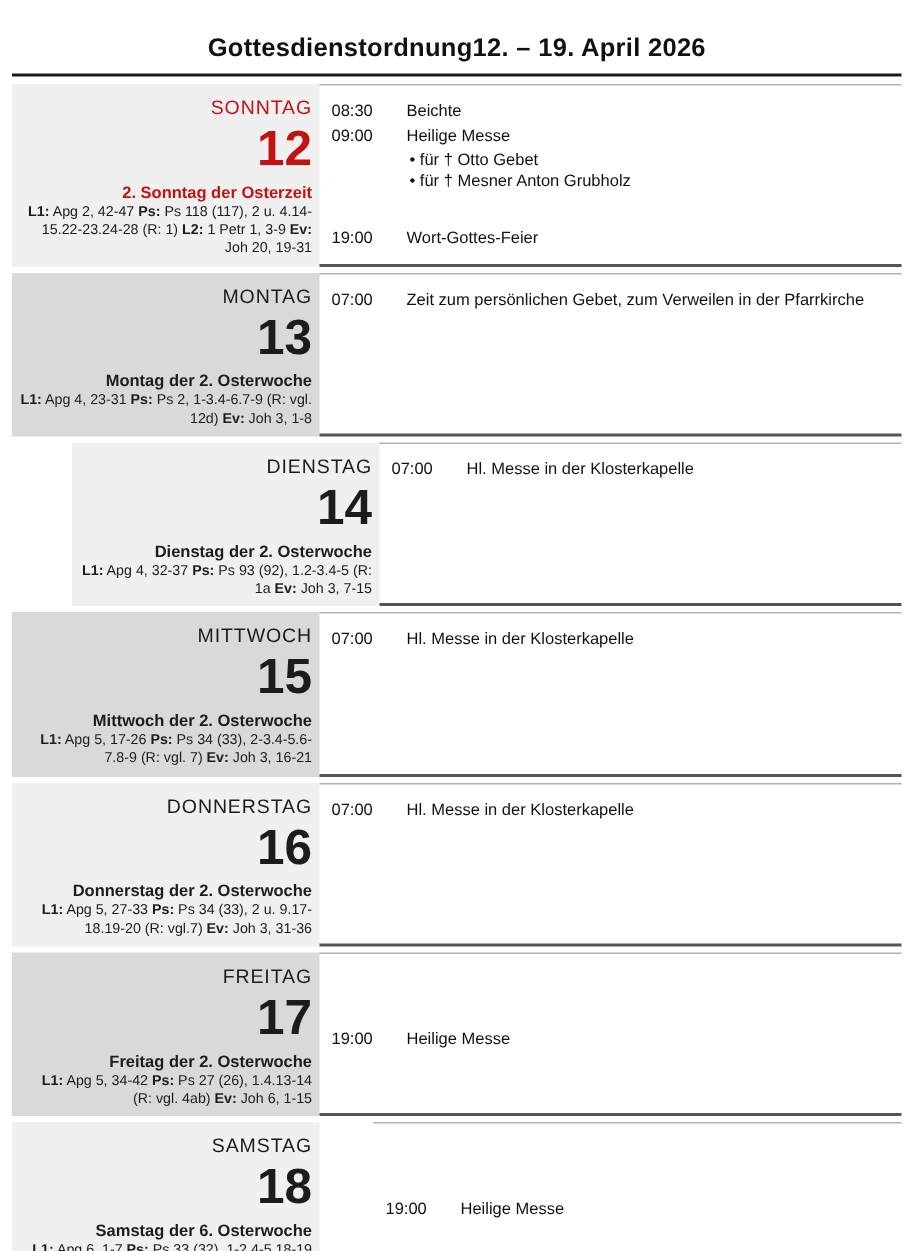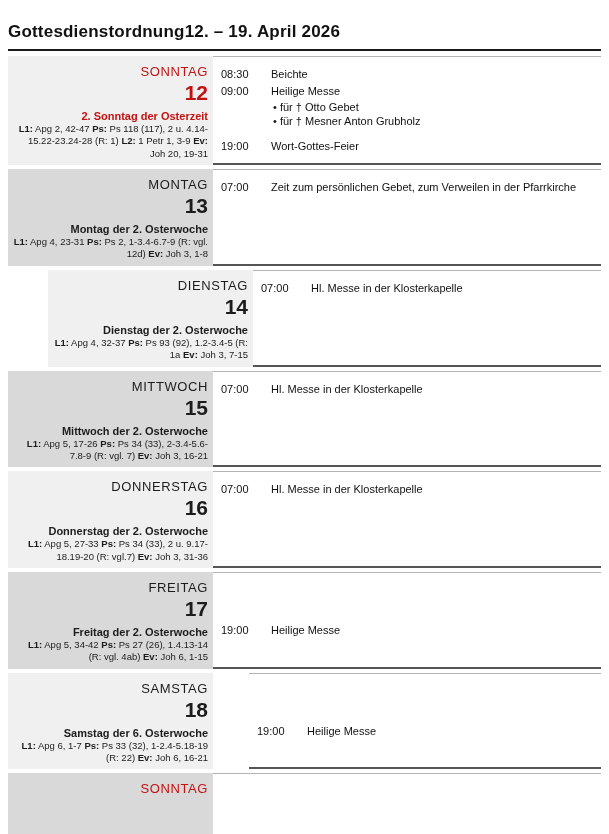--- a/index.html
+++ b/index.html
@@ -5,21 +5,21 @@
   html,body{margin:0;padding:0;}
   body{
     width:609px;height:834px;background:#ffffff;
     font-family:"Liberation Sans","DejaVu Sans",sans-serif;
     color:#111;-webkit-font-smoothing:antialiased;
   }
   .page{padding:0 8px;box-sizing:border-box;width:609px;}
 
   
   .header{
-    display:flex;justify-content:flex-start;align-items:baseline;
+    display:flex;justify-content:center;align-items:baseline;
     padding-top:22px;padding-bottom:7px;border-bottom:2px solid #1a1a1a;
   }
   .title,.date-range{font-size:17px;font-weight:bold;letter-spacing:0.2px;}
 
   
   .days{margin-top:5px;}
   .day-row{display:flex;margin-bottom:4px;}
   .day-row:nth-child(1){min-height:99px;}
   .day-row:nth-child(2){min-height:88px;}
   .day-row:nth-child(3){min-height:86px;padding-left:40px;}
@@ -30,38 +30,38 @@
   .day-row:nth-child(8){min-height:90px;margin-bottom:0;}
 
   .day-box{
     flex:0 0 205px;width:205px;box-sizing:border-box;
     padding:6px 5px 5px;text-align:right;
   }
   .day-row:nth-child(odd) .day-box{background:var(--row-light,#f0f0f0);}
   .day-row:nth-child(even) .day-box{background:var(--row-dark,#d9d9d9);}
 
   .day-name{font-size:13px;letter-spacing:0.6px;color:#1c1c1c;margin-top:2px;}
-  .day-number{font-size:21px;font-weight:bold;line-height:1.05;margin:3px 0 6px;color:#1c1c1c;}
+  .day-number{font-size:33px;font-weight:bold;line-height:1.05;margin:3px 0 6px;color:#1c1c1c;}
   .day-liturgy{font-size:11px;font-weight:bold;margin-bottom:1px;color:#1c1c1c;}
   .day-readings{font-size:9.5px;line-height:1.3;color:#1c1c1c;}
   .day-readings b{font-weight:bold;}
   .day-row.sunday .day-name,
   .day-row.sunday .day-number,
   .day-row.sunday .day-liturgy{color:var(--sunday-red,#c31212);}
 
   .day-services{
     flex:1;box-sizing:border-box;
     border-top:1px solid #b3b3b3;border-bottom:2px solid #555;
     padding:10px 2px 6px 8px;
   }
   .day-row:nth-child(8) .day-services{border-bottom:none;}
   .day-services.evening-only{padding-top:50px;}
 
   .svc-group{margin-bottom:3px;}
-  .svc-group.has-bullets{margin-bottom:11px;}
+  .svc-group.has-bullets{margin-bottom:24px;}
   .svc-line{display:flex;font-size:11px;line-height:14px;margin-bottom:2px;}
   .svc-time{flex:0 0 50px;width:50px;}
   .svc-label{flex:1;padding-right:4px;}
   .svc-bullets{margin:2px 0 0 52px;font-size:11px;line-height:14px;}
   .bullet-item{white-space:nowrap;}
 </style>
 </head>
 <body>
 
 <div class="page">

